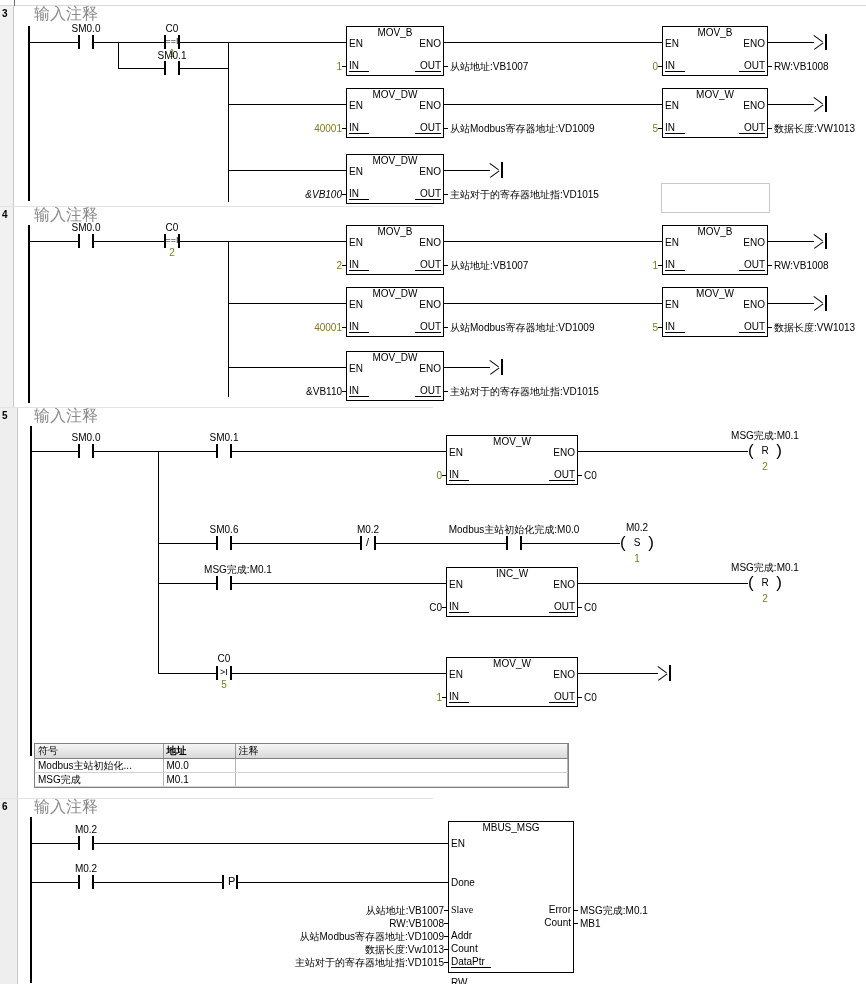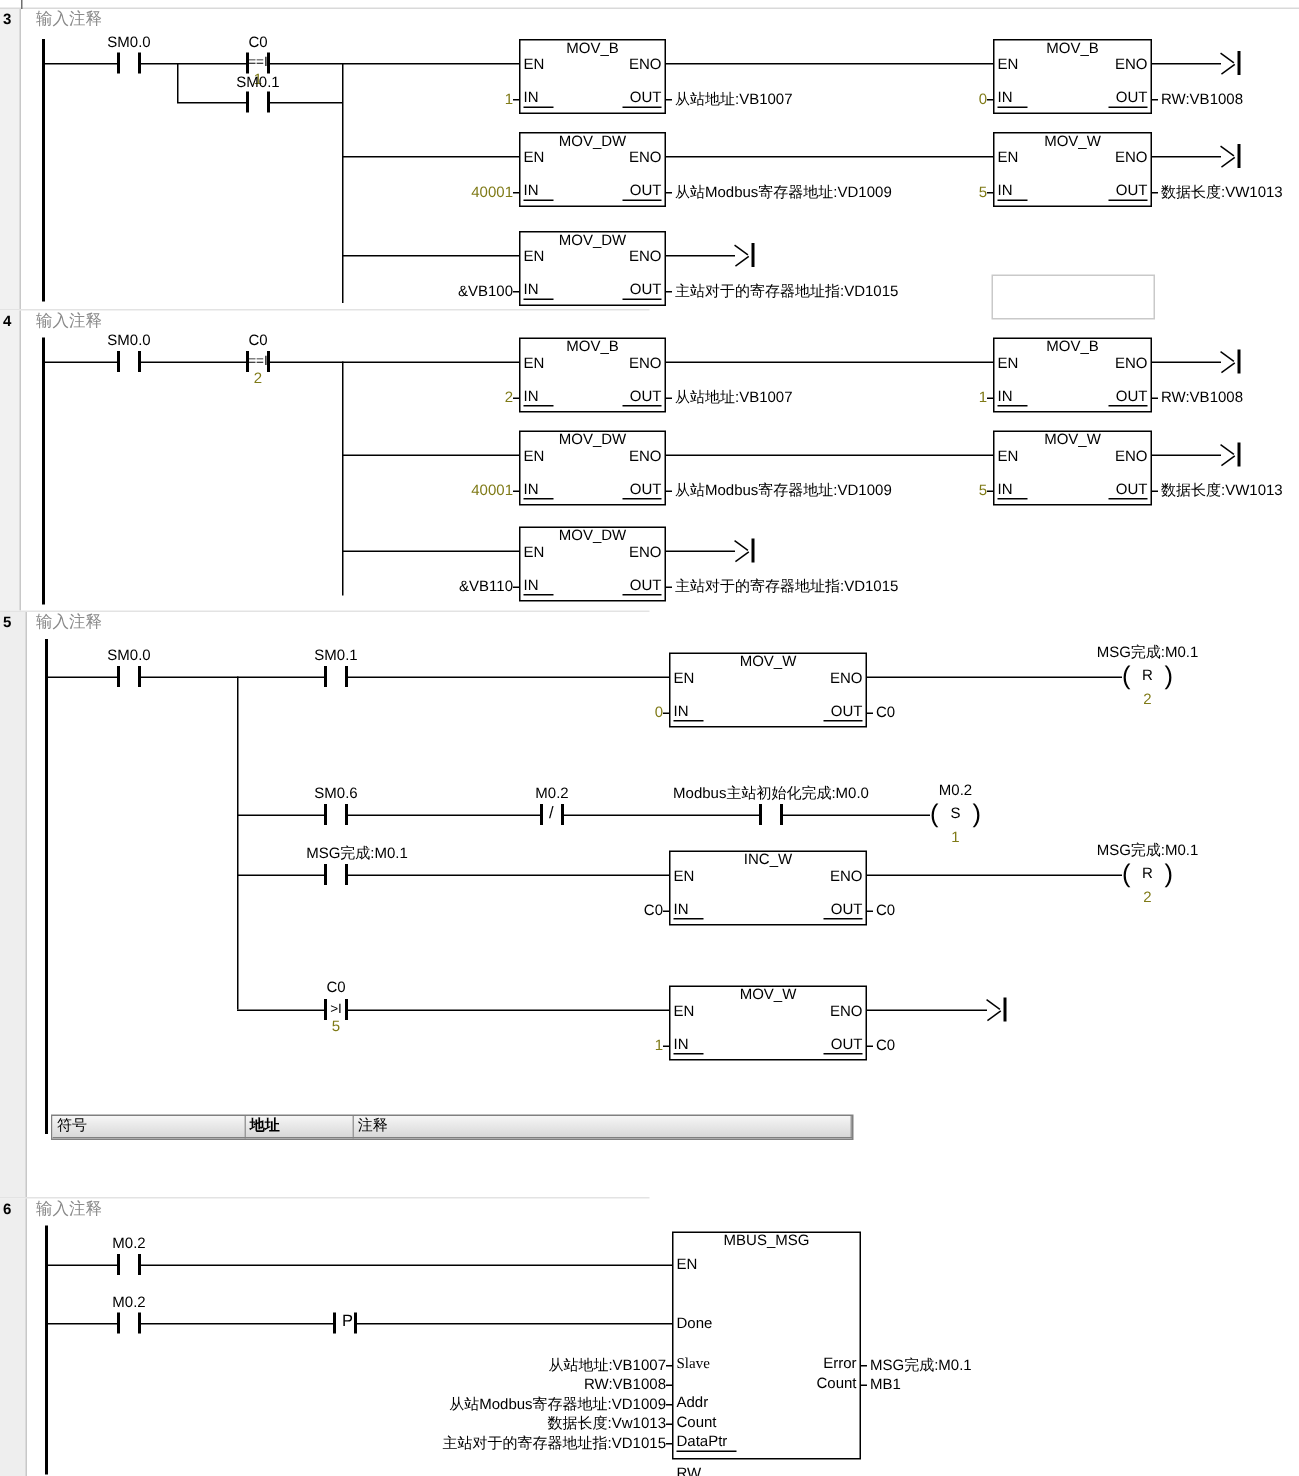--- a/index.html
+++ b/index.html
@@ -22,22 +22,22 @@
     position: absolute; left: 0; top: 0; width: 14px; height: 100%;
     background: #f1f1f1; border-right: 1px solid #c8c8c8;
   }
   .net-gutter.wide { width: 18px; background: #eeeeee; }
   .net-num {
     position: absolute; left: 2px; top: 2px;
     font-size: 10px; font-weight: bold; color: #000;
     line-height: 11px;
   }
   .net-title {
-    position: absolute; left: 24px; top: 1px;
-    font-size: 11px; color: #8a8a8a;
+    position: absolute; left: 34px; top: 1px;
+    font-size: 16px; color: #8a8a8a;
     line-height: 13px; white-space: nowrap; font-family: Liberation Serif, serif;
   }
   .net-sep-top {
     position: absolute; left: 0; height: 1px; background: #e3e3e3;
   }
 
   
   .rail {
     position: absolute; width: 2px; background: #000;
   }
@@ -265,21 +265,21 @@
         <div class="a2"></div>
         <div class="ab"></div>
     </div>
 
     <div class="fb" style="left:346px;top:148px;width:98px;height:50px;"></div>
     <div class="fb-title" style="left:346px;top:149px;width:98px;">MOV_DW</div>
     <div class="fb-pin left" style="left:349px;top:160px;">EN</div>
     <div class="fb-pin right" style="left:408px;top:160px;width:33px;">ENO</div>
     <div class="fb-pin left u" style="left:349px;top:182px;width:20px;">IN</div>
     <div class="fb-pin right u" style="left:415px;top:182px;width:26px;">OUT</div>
-    <div class="opnd r" style="left:288px;top:183px;width:54px;">&amp;VB100</div>
+    <div class="opnd r" style="left:288px;top:183px;width:54px;font-style:italic;">&amp;VB100</div>
     <div class="tick" style="left:342px;top:188px;"></div>
     <div class="tick" style="left:444px;top:188px;"></div>
     <div class="opnd" style="left:450px;top:183px;">主站对于的寄存器地址指:VD1015</div>
     <div class="hline" style="left:444px;top:164px;width:46px;"></div>
     <div class="arrow" style="left:490px;top:156px;">
       <div class="a1"></div>
         <div class="a2"></div>
         <div class="ab"></div>
     </div>
 
@@ -529,20 +529,30 @@
     <div class="symtab" style="left:34px;top:335px;width:535px;">
       <table>
         <thead>
           <tr>
             <th style="width:128px;">符号</th>
             <th style="width:72px;font-weight:bold;">地址</th>
             <th>注释</th>
           </tr>
         </thead>
         <tbody>
+          <tr>
+            <td>Modbus主站初始化...</td>
+            <td>M0.0</td>
+            <td></td>
+          </tr>
+          <tr>
+            <td>MSG完成</td>
+            <td>M0.1</td>
+            <td></td>
+          </tr>
         </tbody>
       </table>
     </div>
   </div>
 
   <div class="net-sep-top" style="top:798px;width:433px;"></div>
 
   <div class="network" style="top:799px;height:185px;">
     <div class="net-gutter wide"></div>
     <div class="net-num">6</div>

